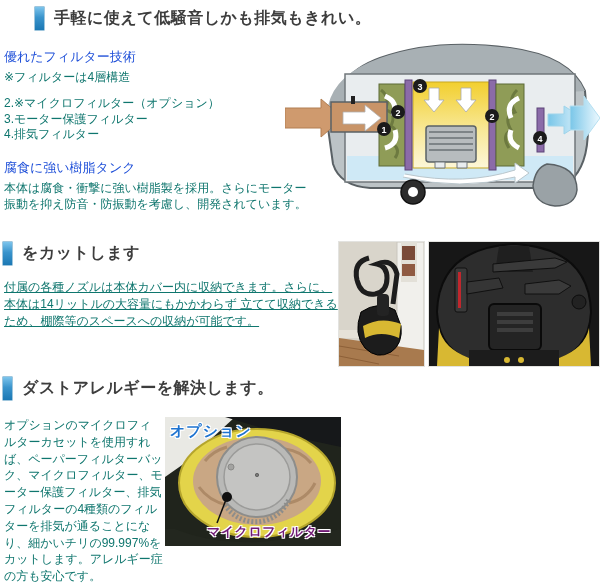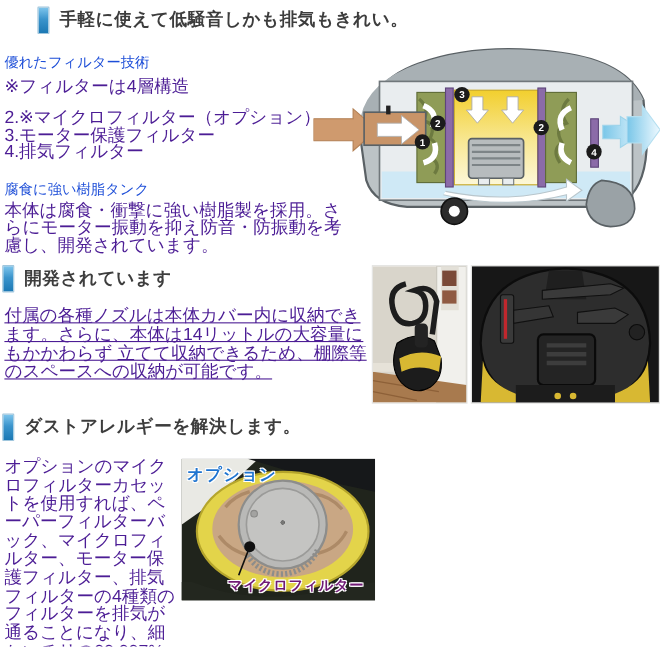--- a/index.html
+++ b/index.html
@@ -8,21 +8,21 @@
     font-family:"Liberation Sans","DejaVu Sans",sans-serif;overflow:hidden;
   }
   .sec-header{position:absolute;display:flex;align-items:center;}
   .accent-bar{
     display:inline-block;width:9px;height:23px;margin-right:9px;
     background:linear-gradient(180deg,#7cc4ec 0%,#3a94cc 45%,#1b78b4 100%);
     border:1px solid #9fc6dd;border-radius:1px;
   }
   .sec-title{font-size:16px;font-weight:bold;color:#3d3d3d;margin:0;letter-spacing:0.5px;}
   .sub-heading{font-size:13px;font-weight:normal;color:#1d4ed8;margin:0 0 3px 0;}
-  .note,.filter-item,.body-text{font-size:16px;color:#4c1d95;}
+  .note,.filter-item,.body-text{font-size:12px;color:#0f766e;}
   .note{margin:0 0 10px 0;}
   .filter-list{list-style:none;margin:0 0 16px 0;padding:0;}
   .filter-item{line-height:15.5px;white-space:nowrap;}
   .body-text{margin:0;line-height:16px;}
   .col-text-1{position:absolute;left:4px;top:48px;width:312px;}
   .sec2-text{position:absolute;left:4px;top:279px;width:336px;line-height:17px;text-decoration:underline;}
   .sec3-text{position:absolute;left:4px;top:417px;width:159px;line-height:16.8px;}
   .diagram-wrap{position:absolute;left:285px;top:36px;width:315px;height:182px;}
   .photos-wrap{position:absolute;left:338px;top:241px;display:flex;gap:3px;}
   .photo-frame{border:1px solid #e3e3e0;background:#fff;}
@@ -125,21 +125,21 @@
         <circle cx="207" cy="80" r="7" fill="#1b1b1b"></circle>
         <text class="num-circle" x="207" y="83.5" text-anchor="middle" fill="#fff">2</text>
         <circle cx="255" cy="102" r="7" fill="#1b1b1b"></circle>
         <text class="num-circle" x="255" y="105.5" text-anchor="middle" fill="#fff">4</text>
       </g>
     </svg>
   </div>
 
   <div class="sec-header" style="left:2px;top:241px;">
     <span class="accent-bar"></span>
-    <h2 class="sec-title">開発されています</h2>
+    <h2 class="sec-title">をカットします</h2>
   </div>
   <p class="body-text sec2-text">付属の各種ノズルは本体カバー内に収納できます。さらに、本体は14リットルの大容量にもかかわらず 立てて収納できるため、棚際等のスペースへの収納が可能です。</p>
 
   <div class="photos-wrap">
 
     <svg class="photo-frame" width="85" height="124" viewBox="0 0 85 124">
       <rect width="85" height="124" fill="#d9d5cb"></rect>
       <rect x="58" y="0" width="27" height="124" fill="#f1f0ec" stroke="#c9c6bd" stroke-width="1"></rect>
       <rect x="62" y="0" width="16" height="40" fill="#e3e0d8"></rect>
       <rect x="63" y="4" width="13" height="14" fill="#7a4a38"></rect>

